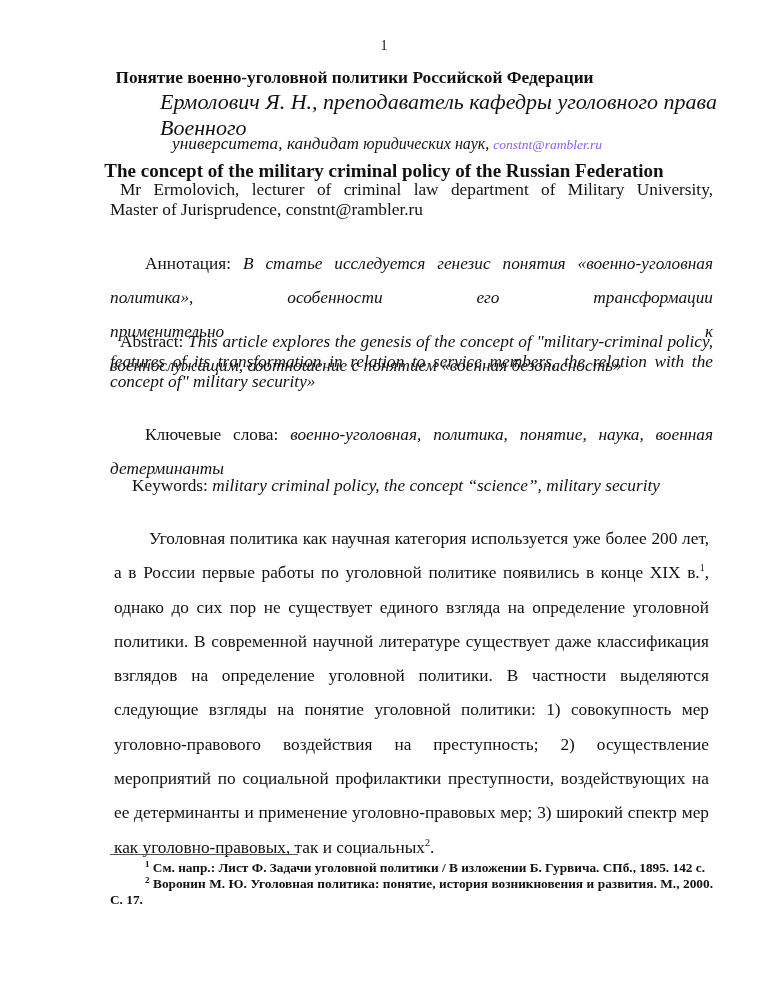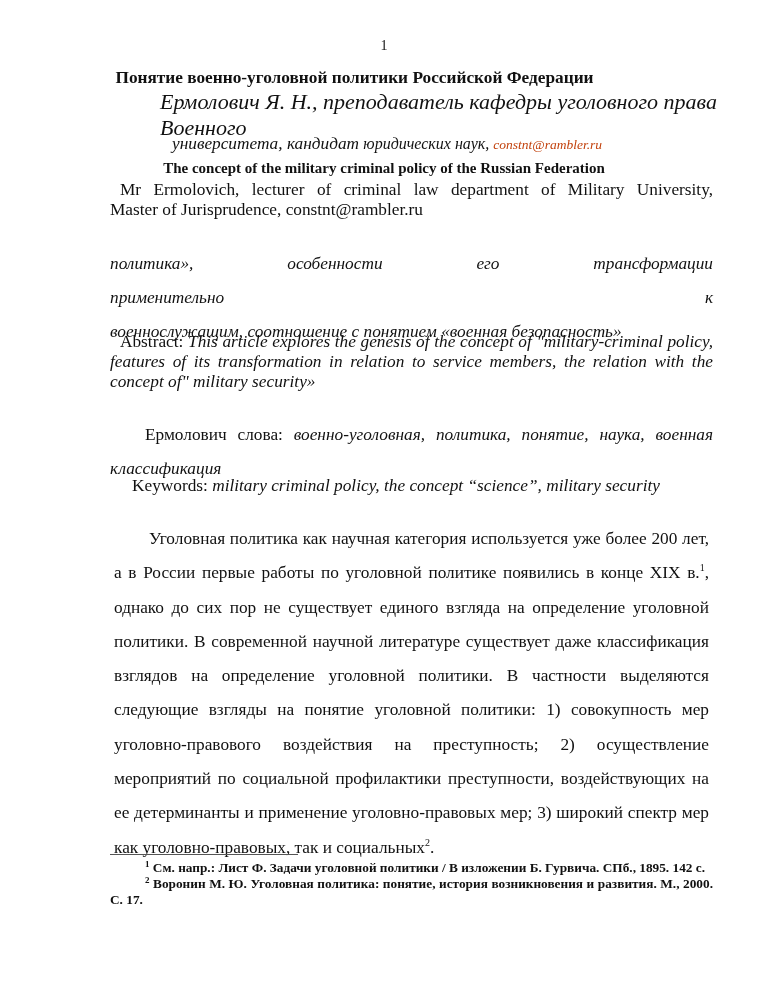--- a/index.html
+++ b/index.html
@@ -5,22 +5,22 @@
   html, body { margin: 0; padding: 0; background: #ffffff; }
   body { width: 768px; height: 994px; position: relative; overflow: hidden;
          font-family: "Liberation Serif", "DejaVu Serif", serif; color: #111; }
   .page { position: absolute; left: 0; top: 0; width: 768px; height: 994px; }
   .abs { position: absolute; }
   .pnum { left: 0; width: 768px; top: 38px; text-align: center; font-size: 14px; }
   .title-ru { left: 0; width: 709px; top: 68px; text-align: center; font-size: 17.3px; font-weight: bold; }
   .author-ru-1 { left: 160px; top: 89px; font-size: 22px; font-style: italic; }
   .author-ru-2 { left: 172px; top: 134px; font-size: 17.3px; font-style: italic; }
   .author-ru-2 .small { font-size: 16px; }
-  .author-ru-2 .email { font-size: 13.5px; color: #c2410c; }
-  .title-en { left: 0; width: 768px; top: 160px; text-align: center; font-size: 15px; font-weight: bold; }
+  .author-ru-2 .email { font-size: 13.5px; color: #8b5cf6; }
+  .title-en { left: 0; width: 768px; top: 160px; text-align: center; font-size: 19px; font-weight: bold; }
   .justify-block { left: 110px; width: 603px; font-size: 17.3px; text-align: justify; }
   .author-en { top: 180px; line-height: 20px; }
   .author-en .l1 { text-indent: 10px; text-align-last: justify; }
   .annot { top: 247px; line-height: 34px; }
   .annot .l1 { text-indent: 35px; text-align-last: justify; }
   .annot .l2 { text-align-last: justify; word-spacing: 40px; }
   .it { font-style: italic; }
   .abstract-en { top: 332px; line-height: 20px; }
   .abstract-en .ind { text-indent: 10px; }
   .kw-ru { top: 418px; line-height: 34px; }
@@ -51,31 +51,32 @@
   </div>
 
   <div class="abs title-en">The concept of the military criminal policy of the Russian Federation</div>
 
   <div class="abs justify-block author-en">
     <div class="l1">Mr Ermolovich, lecturer of criminal law department of Military University,</div>
     <div>Master of Jurisprudence, constnt@rambler.ru</div>
   </div>
 
   <div class="abs justify-block annot">
+    <div class="l1"><span>Аннотация: </span><span class="it">В статье исследуется генезис понятия «военно-уголовная</span></div>
     <div class="l2 it">политика», особенности его трансформации применительно к</div>
     <div class="it">военнослужащим, соотношение с понятием «военная безопасность»</div>
   </div>
 
   <div class="abs justify-block abstract-en">
     <div class="ind"><span>Abstract: </span><span class="it">This article explores the genesis of the concept of "military-criminal policy, features of its transformation in relation to service members, the relation with the concept of" military security»</span></div>
   </div>
 
   <div class="abs justify-block kw-ru">
-    <div class="l1"><span>Ермолович слова: </span><span class="it">военно-уголовная, политика, понятие, наука, военная</span></div>
-    <div class="it">классификация</div>
+    <div class="l1"><span>Ключевые слова: </span><span class="it">военно-уголовная, политика, понятие, наука, военная</span></div>
+    <div class="it">детерминанты</div>
   </div>
 
   <div class="abs justify-block kw-en">
     <div class="l1"><span>Keywords: </span><span class="it">military criminal policy, the concept “science”, military security</span></div>
   </div>
 
   <div class="abs justify-block body-text">
     <p><span>Уголовная политика как научная категория используется уже более 200 лет, а в России первые работы по уголовной политике появились в конце XIX в.</span><sup>1</sup><span>, однако до сих пор не существует единого взгляда на определение уголовной политики. В современной научной литературе существует даже классификация взглядов на определение уголовной политики. В частности выделяются следующие взгляды на понятие уголовной политики: 1) совокупность мер уголовно-правового воздействия на преступность; 2) осуществление мероприятий по социальной профилактики преступности, воздействующих на ее детерминанты и применение уголовно-правовых мер; 3) широкий спектр мер как уголовно-правовых, так и социальных</span><sup>2</sup><span>.</span></p>
   </div>
 

